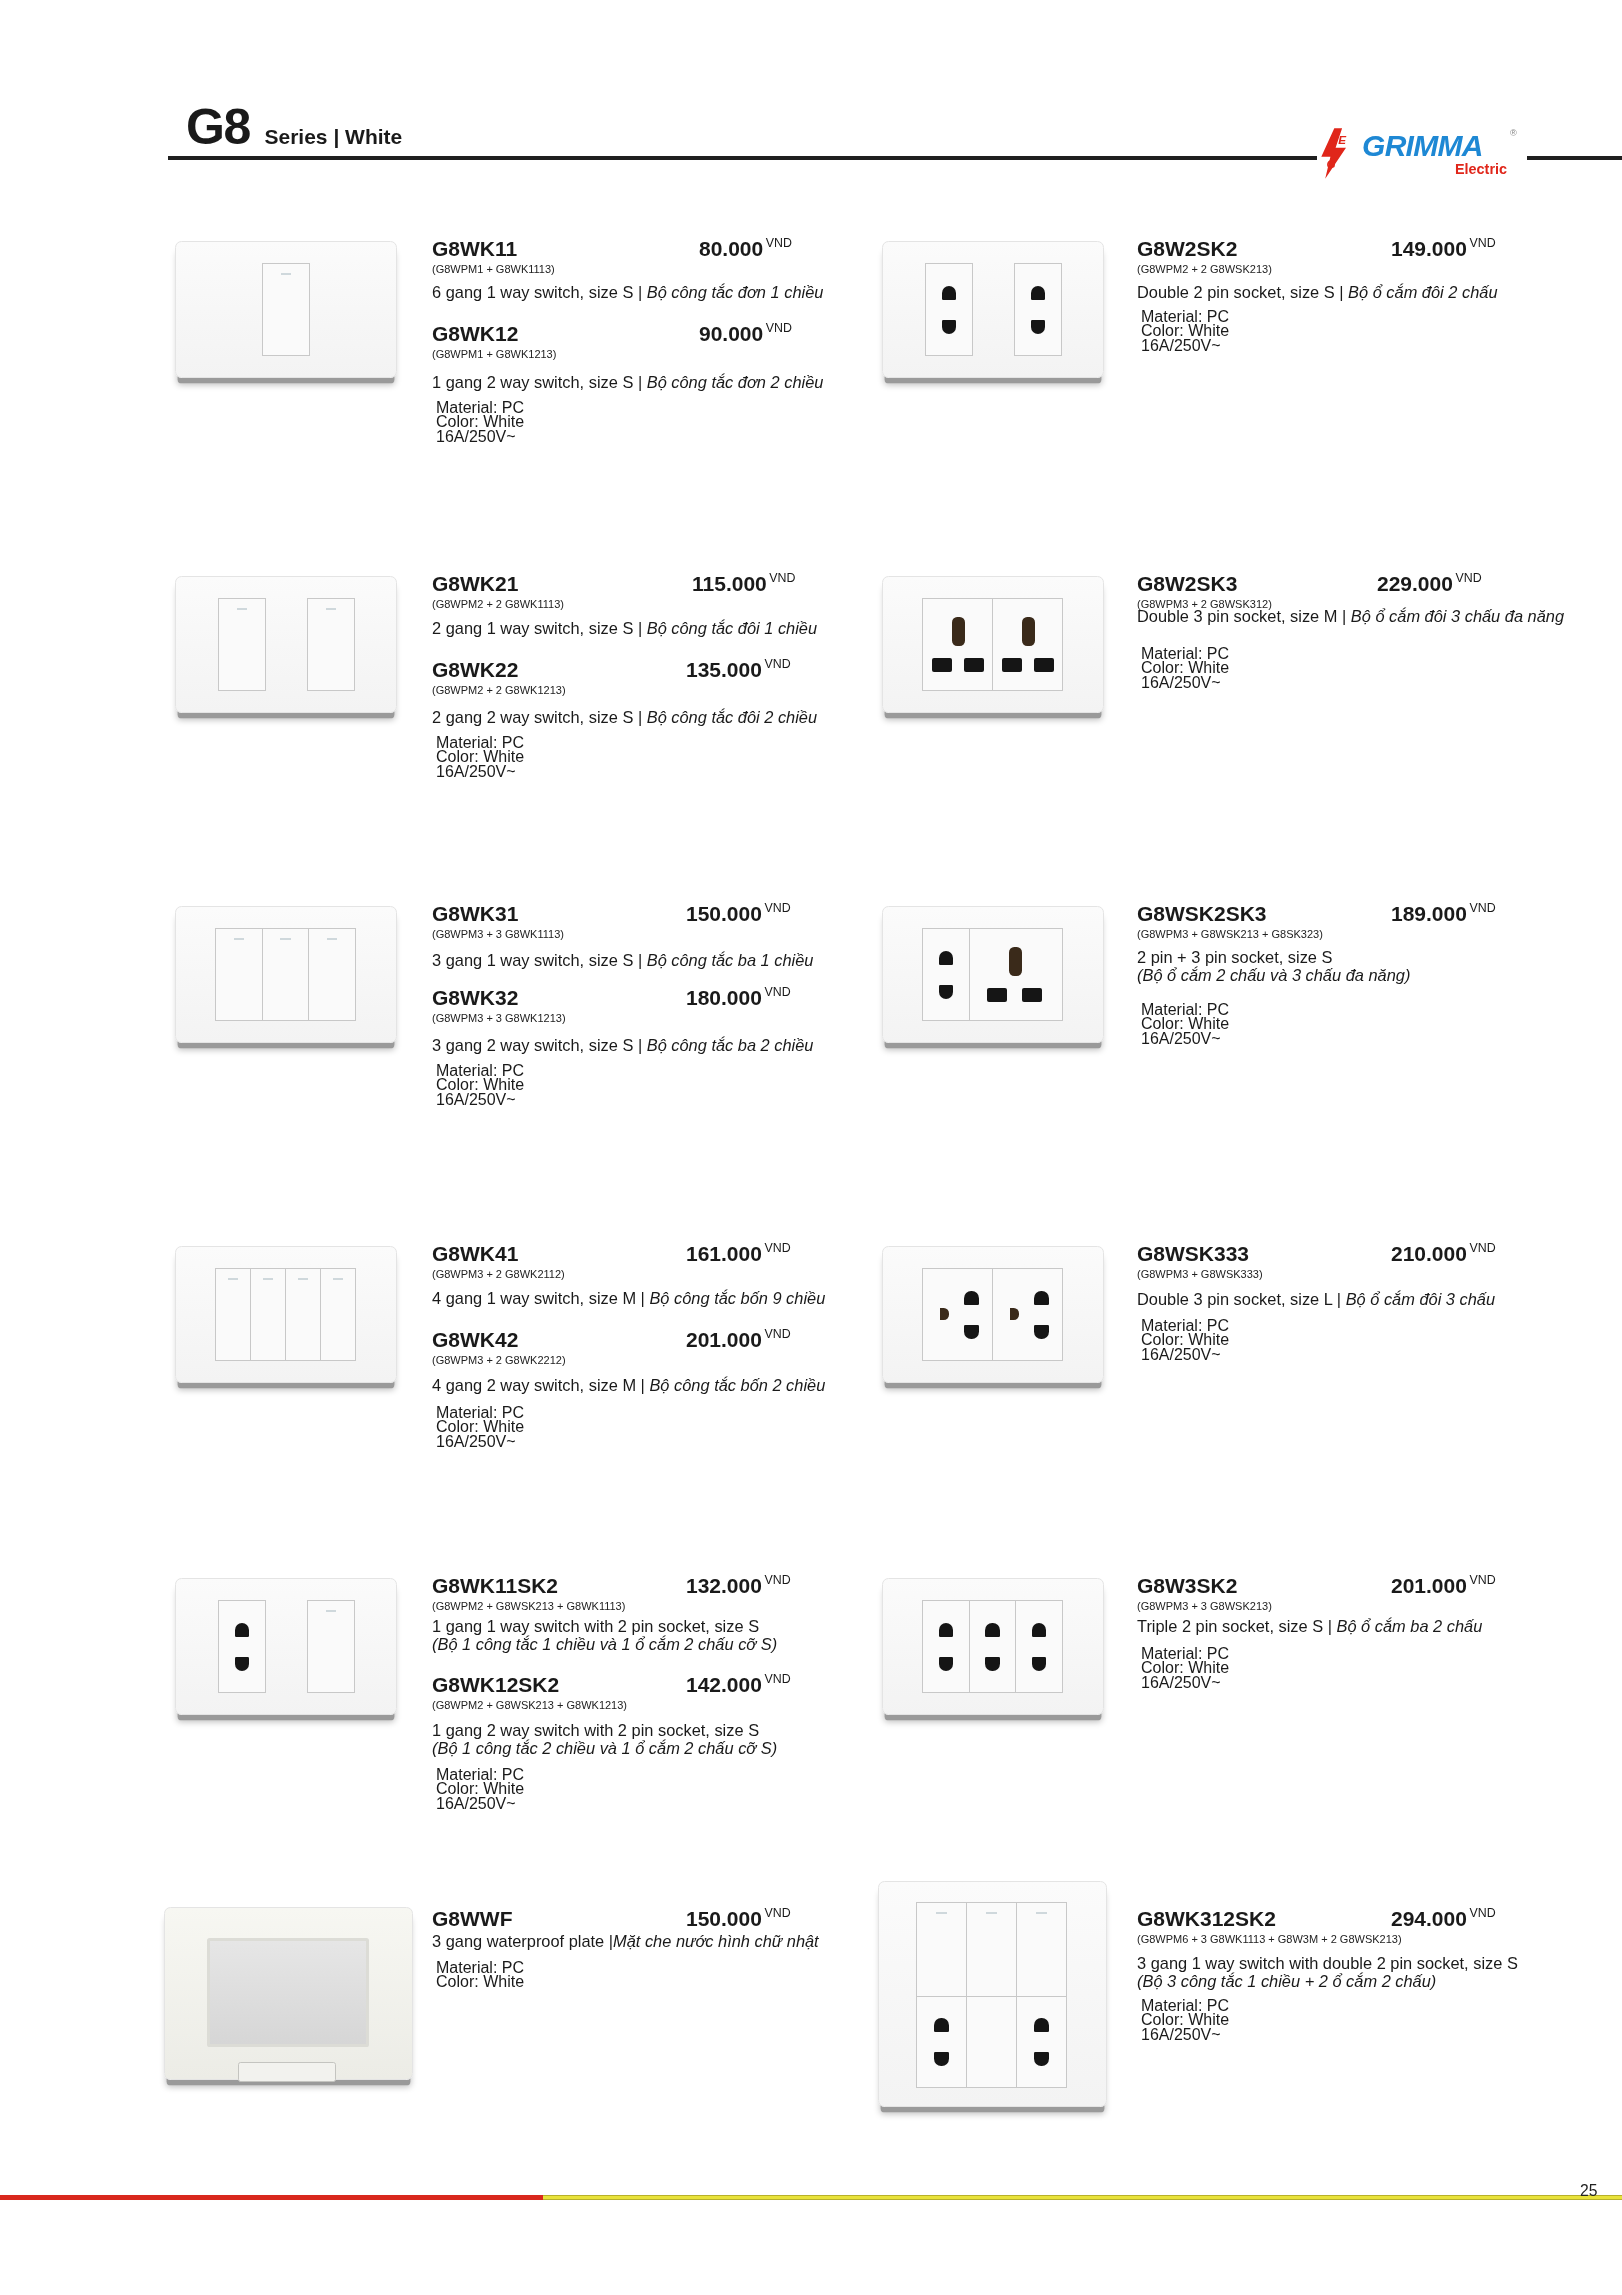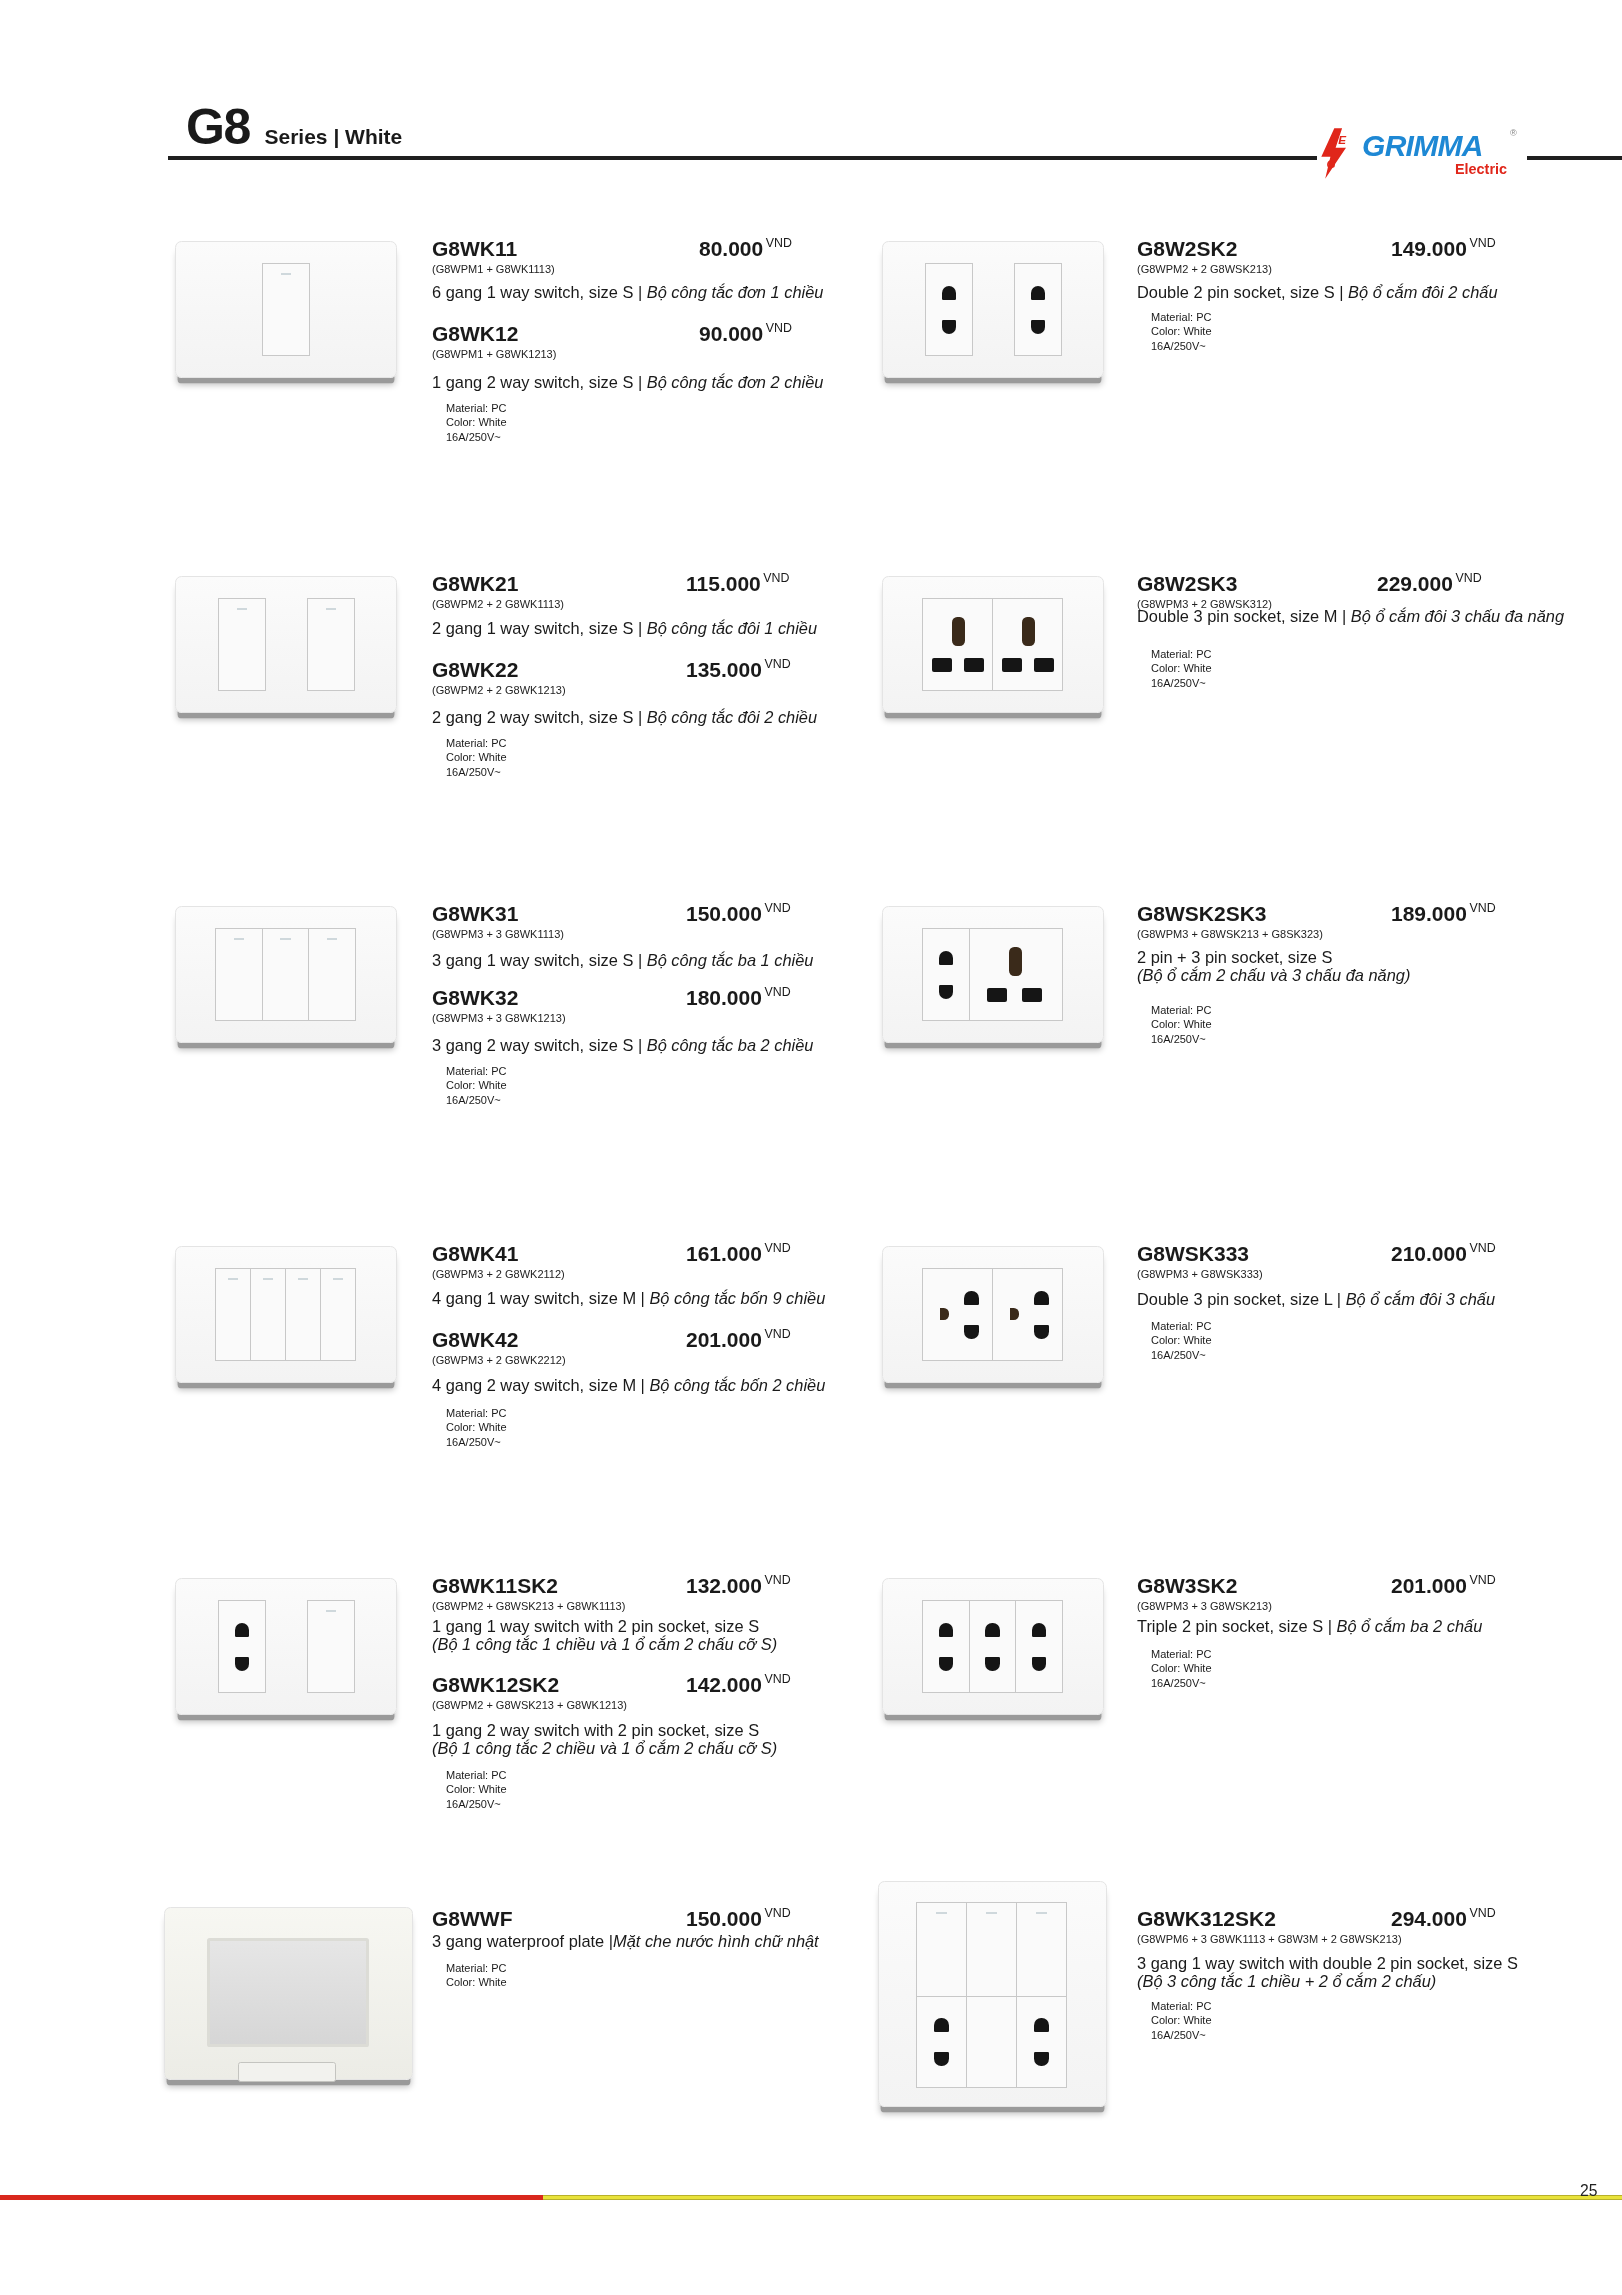--- a/index.html
+++ b/index.html
@@ -34,21 +34,21 @@
   .pin3 .l, .pin3 .n { position: absolute; width: 19.6px; height: 14.4px; background: #151515; border-radius: 2px; }
 
   .text-col { position: absolute; }
   .item { position: absolute; left: 0; width: 393px; }
   .code { position: absolute; left: 0; top: 0; font-size: 21px; font-weight: bold; color: #1a1a1a; white-space: nowrap; }
   .price { position: absolute; top: 0; font-size: 21px; font-weight: bold; color: #1a1a1a; white-space: nowrap; text-align: right; }
   .vnd { font-size: 12.4px; font-weight: normal; vertical-align: top; position: relative; top: -1.3px; margin-left: 2.6px; }
   .parts { position: absolute; left: 0; top: 26px; font-size: 11px; color: #222; white-space: nowrap; }
   .desc { position: absolute; left: 0; font-size: 16.4px; color: #1a1a1a; white-space: nowrap; line-height: 18.3px; }
   .desc i { font-style: italic; }
-  .specs { position: absolute; left: 14px; font-size: 11px; line-height: 14.4px; color: #1a1a1a; white-space: nowrap; }
+  .specs { position: absolute; left: 4px; font-size: 16px; line-height: 14.4px; color: #1a1a1a; white-space: nowrap; }
 
   
   .footer-red { position: absolute; left: 0; top: 2195px; width: 543px; height: 4.6px; background: #d9281d; }
   .footer-yellow { position: absolute; left: 543px; top: 2195px; width: 1080px; height: 4.6px; background: #e8e23a; border-top: 0.7px solid #b8b02a; border-bottom: 0.7px solid #b8b02a; }
   .page-num { position: absolute; left: 1580px; top: 2182px; font-size: 15.7px; color: #222; }
 </style>
 </head>
 <body>
 
 <div class="header">
@@ -142,21 +142,21 @@
     </div>
     <div class="module-frame" style="left:131px;top:21px;width:48px;height:93px;">
       <div class="module">
           <div class="rocker-led"></div>
         </div>
     </div>
   </div>
   <div class="text-col" style="left:432px;top:572px;">
     <div class="item" style="top:0;">
       <span class="code">G8WK21</span>
-      <span class="price" style="left:254px;"><span>115.000</span><span class="vnd">VND</span></span>
+      <span class="price" style="left:260px;"><span>115.000</span><span class="vnd">VND</span></span>
       <span class="parts">(G8WPM2 + 2 G8WK1113)</span>
       <span class="desc" style="top:47px;"><span>2 gang 1 way switch, size S | </span><i>Bộ công tắc đôi 1 chiều</i></span>
     </div>
     <div class="item" style="top:86px;">
       <span class="code">G8WK22</span>
       <span class="price" style="left:254px;"><span>135.000</span><span class="vnd">VND</span></span>
       <span class="parts">(G8WPM2 + 2 G8WK1213)</span>
       <span class="desc" style="top:50px;"><span>2 gang 2 way switch, size S | </span><i>Bộ công tắc đôi 2 chiều</i></span>
     </div>
     <div class="specs" style="top:164px;">

